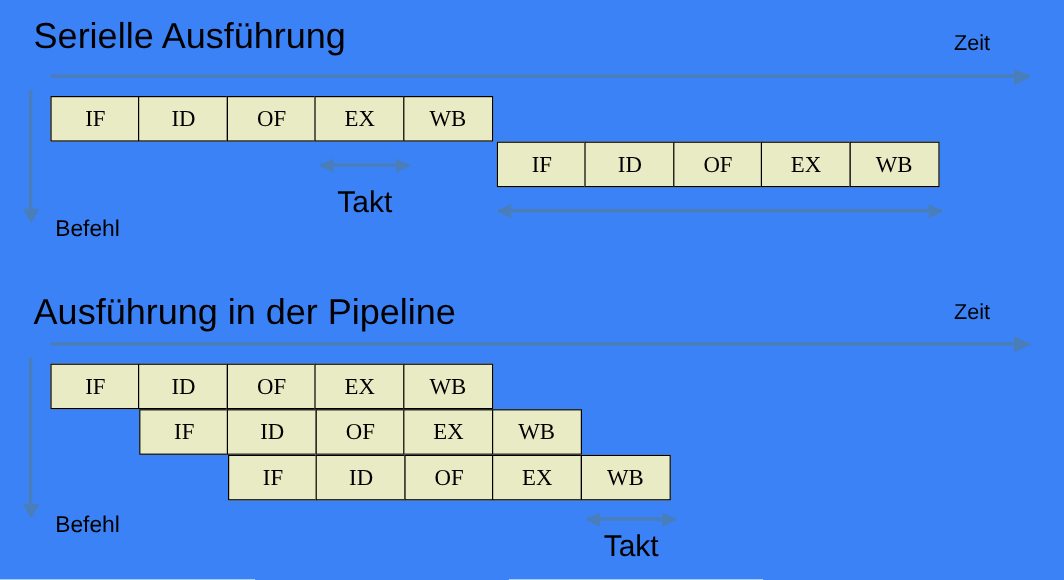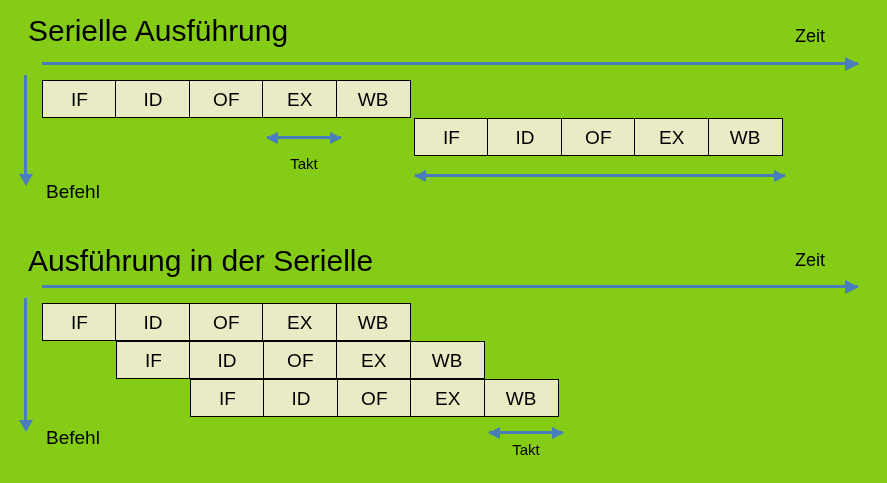--- a/index.html
+++ b/index.html
@@ -8,21 +8,21 @@
     background: #ffffff;
   }
   body {
     font-family: "Liberation Sans", sans-serif;
     color: #000000;
   }
   #slide {
     position: relative;
     width: 887px;
     height: 483px;
-    background: #84cc16;
+    background: #3b82f6;
     overflow: hidden;
   }
 
   
   .section-title {
     position: absolute;
     font-size: 30px;
     font-weight: 400;
     color: #000000;
     white-space: nowrap;
@@ -76,20 +76,21 @@
     font-size: 19px;
     color: #000000;
     white-space: nowrap;
     text-align: right;
   }
 
   
   .stage-row {
     position: absolute;
     display: flex;
+    font-family: Liberation Serif, serif;
   }
   .stage-box {
     box-sizing: border-box;
     background: #e9ebc4;
     border: 1.6px solid #000000;
     margin-left: -1.6px;
     display: flex;
     align-items: center;
     justify-content: center;
     font-size: 19px;
@@ -121,21 +122,21 @@
     right: -1px;
     top: -4.5px;
     width: 0;
     height: 0;
     border-top: 6px solid transparent;
     border-bottom: 6px solid transparent;
     border-left: 12px solid #4a7ebb;
   }
   .measure-label {
     position: absolute;
-    font-size: 15px;
+    font-size: 25px;
     color: #000000;
     white-space: nowrap;
     text-align: center;
   }
 </style>
 </head>
 <body>
 
 <div id="slide">
 
@@ -163,21 +164,21 @@
     <div class="stage-box" style="width:75px;height:38px;">OF</div>
     <div class="stage-box" style="width:75px;height:38px;">EX</div>
     <div class="stage-box" style="width:75px;height:38px;">WB</div>
   </div>
 
   <div class="measure" style="left:267px; top:136px; width:74px;"></div>
   <div class="measure-label" style="left:267px; top:155px; width:74px;">Takt</div>
 
   <div class="measure" style="left:415px; top:174px; width:370px;"></div>
 
-  <div class="section-title" style="left:28px; top:244px;">Ausführung in der Serielle</div>
+  <div class="section-title" style="left:28px; top:244px;">Ausführung in der Pipeline</div>
 
   <div class="time-label" style="left:795px; top:250px;">Zeit</div>
 
   <div class="time-axis" style="left:42px; top:285px; width:816px;"></div>
 
   <div class="befehl-axis" style="left:24px; top:298px; height:124px;"></div>
 
   <div class="befehl-label" style="left:46px; top:427px;">Befehl</div>
 
   <div class="stage-row" style="left:42px; top:303px;">

